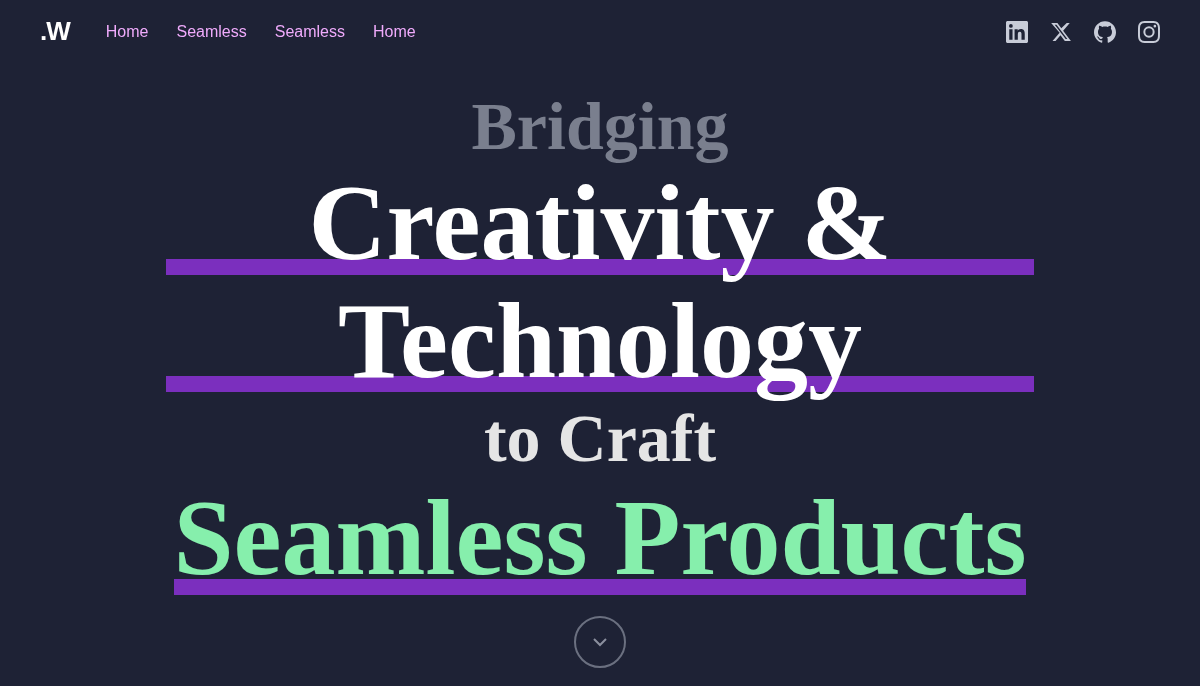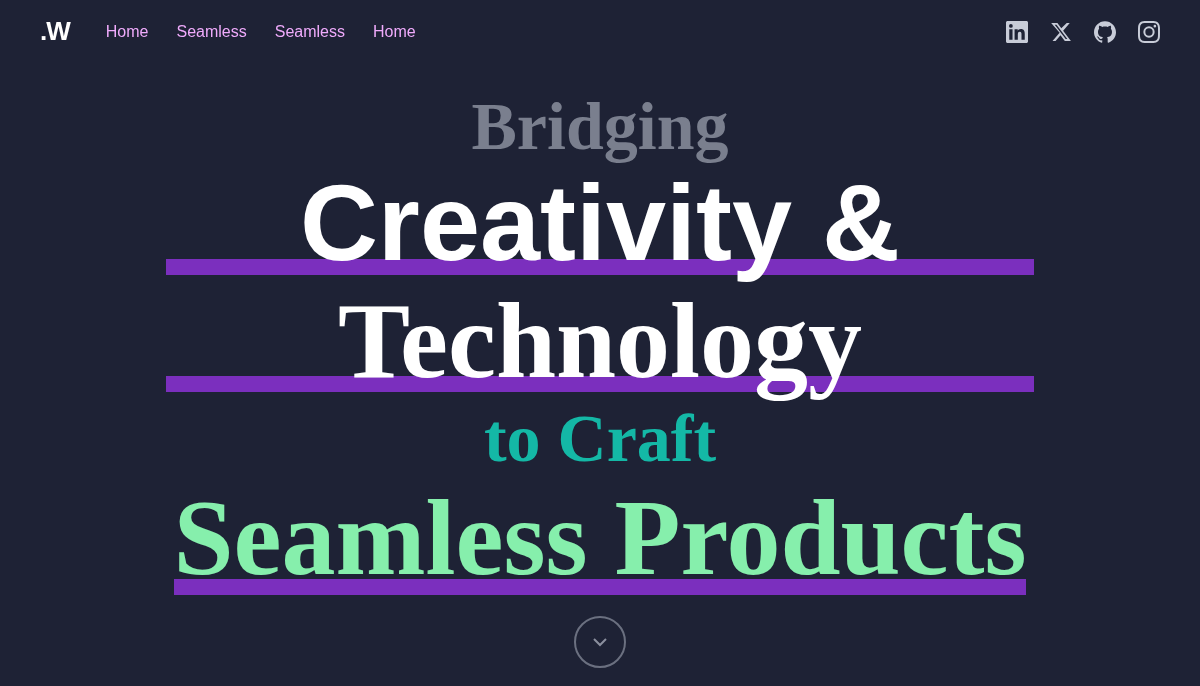--- a/index.html
+++ b/index.html
@@ -214,29 +214,29 @@
   </div>
 </nav>
 
 <section class="hero">
   <div class="headline-block">
 
     <div style="font-size: 68px; font-weight: 700; color: #7a7f8e; font-family: Georgia, serif; line-height: 1.1; margin-bottom: 2px;">Bridging</div>
 
     <div class="line-wrapper" style="display: block; line-height: 1.05; margin-bottom: 4px;">
       <div class="bg-bar"></div>
-      <span style="position:relative; z-index:1; font-size: 108px; font-weight: 900; color: #ffffff; font-family: Liberation Sans, sans-serif; margin-top: 14px;">Creativity &amp;</span>
+      <span style="position:relative; z-index:1; font-size: 108px; font-weight: 900; color: #ffffff; font-family: Liberation Serif, serif; margin-top: 14px;">Creativity &amp;</span>
     </div>
 
     <div class="line-wrapper" style="display: block; line-height: 1.05; margin-bottom: 4px;">
       <div class="bg-bar"></div>
       <span style="position:relative; z-index:1; font-size: 108px; font-weight: 900; color: #ffffff; font-family: Georgia, serif;">Technology</span>
     </div>
 
-    <div style="font-size: 68px; font-weight: 700; color: #14b8a6; font-family: Georgia, serif; line-height: 1.1; margin-bottom: 0;">to Craft</div>
+    <div style="font-size: 68px; font-weight: 700; color: #e5e5e5; font-family: Georgia, serif; line-height: 1.1; margin-bottom: 0;">to Craft</div>
 
     <div class="seamless-wrapper">
       <div class="bg-bar"></div>
       <span style="position:relative; z-index:1; font-size: 108px; font-weight: 900; color: #86efac; font-family: Georgia, serif;">Seamless Products</span>
     </div>
 
   </div>
 
   <div class="scroll-down">
     <svg viewBox="0 0 24 24">

